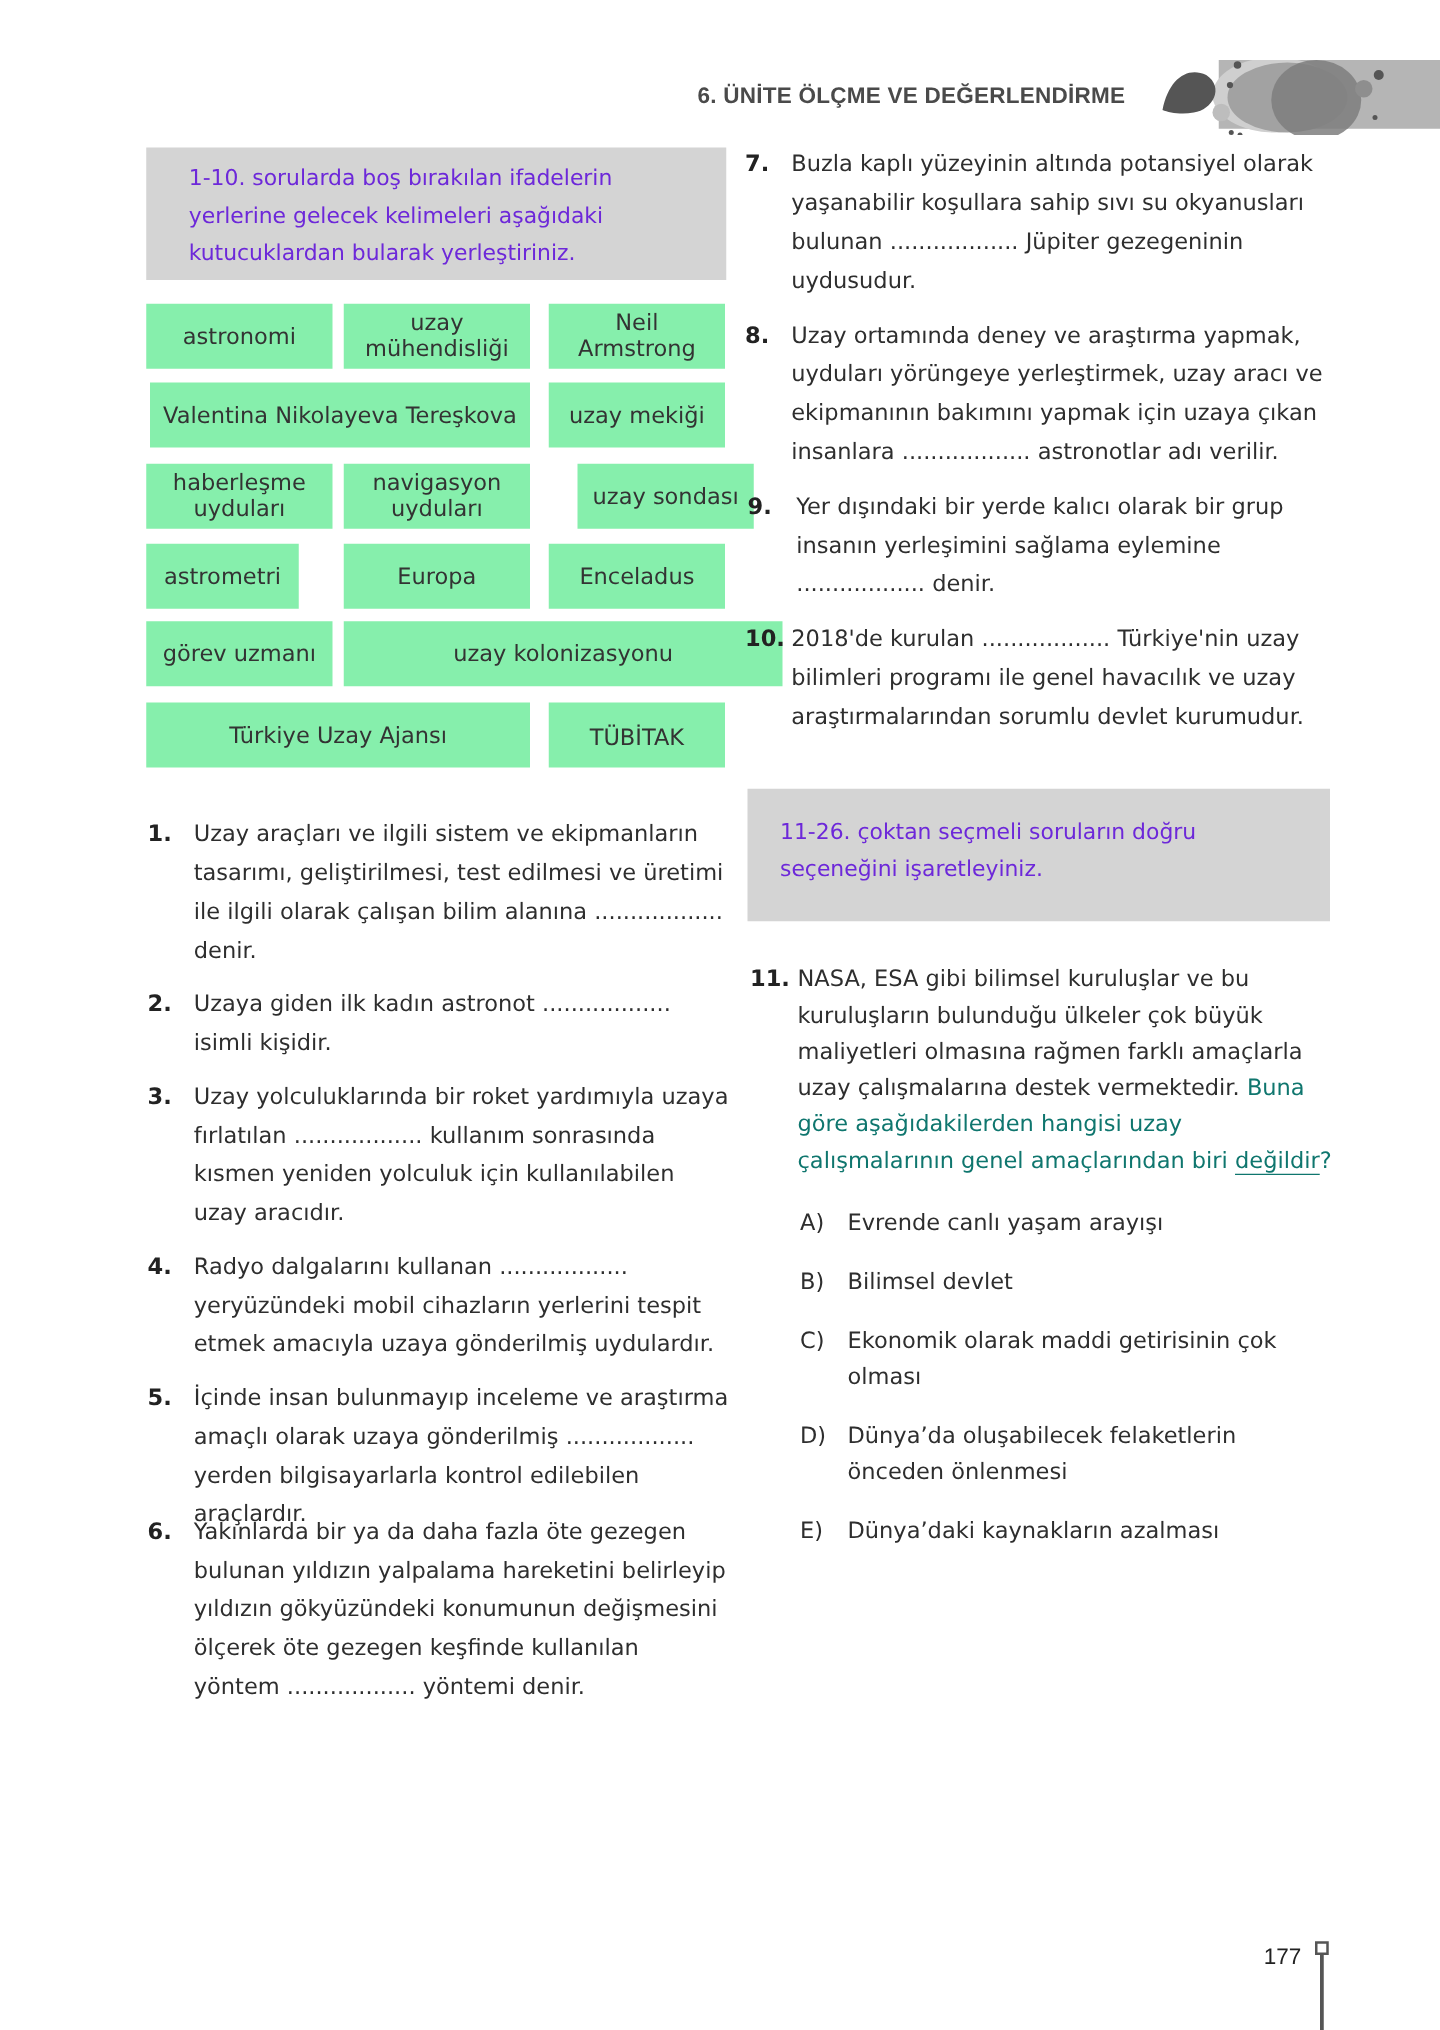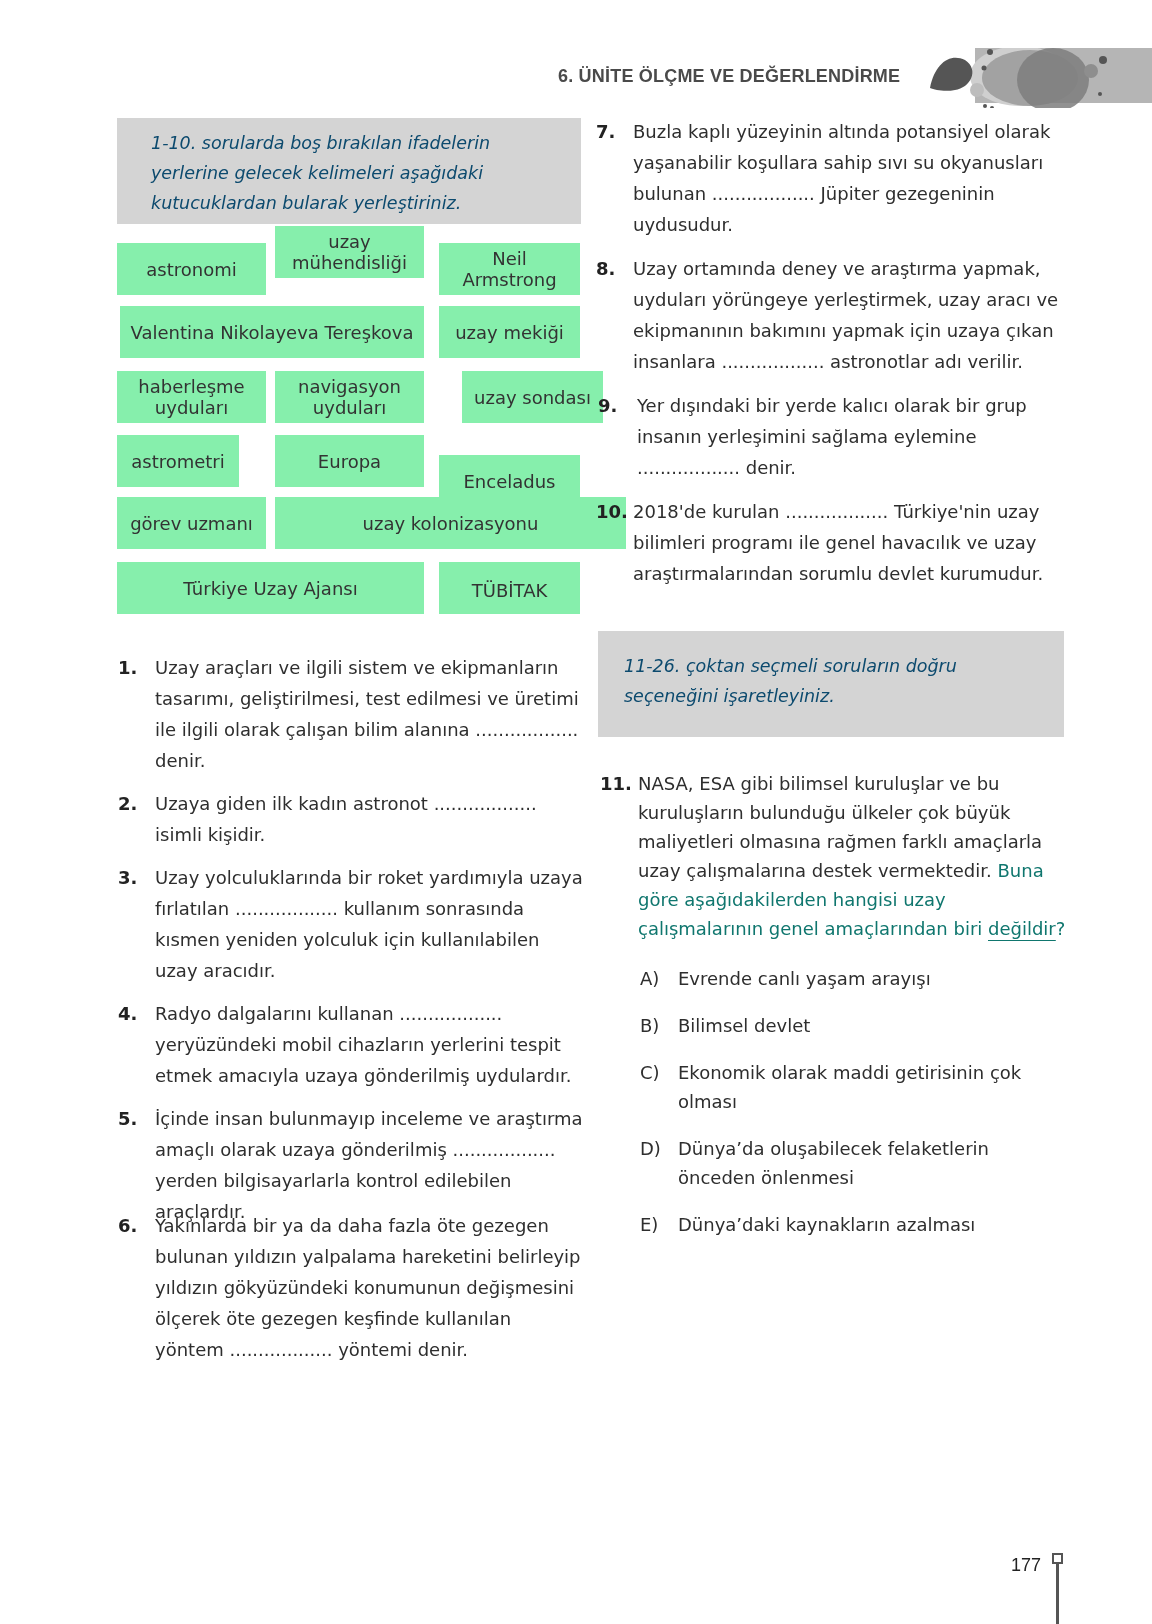--- a/index.html
+++ b/index.html
@@ -6,21 +6,21 @@
     body {
       width:1152px; height:1624px; position:relative; background:#ffffff;
       font-family:"DejaVu Sans", sans-serif; color:#2a2a2a; overflow:hidden;
     }
     .header-title {
       position:absolute; left:558px; top:66px; font-family:"Liberation Sans", sans-serif;
       font-weight:bold; font-size:18px; color:#4a4a4a; letter-spacing:0.2px;
     }
     .header-deco { position:absolute; left:925px; top:48px; width:227px; height:60px; }
     .instr-box {
-      position:absolute; background:#d4d4d4; color:#0c4a6e; font-size:17.5px; line-height:30px;font-style:italic;
+      position:absolute; background:#d4d4d4; color:#6d28d9; font-size:17.5px; line-height:30px;
     }
     .word-box {
       position:absolute; background:#86efac; display:flex; align-items:center; justify-content:center;
       text-align:center; font-size:18px; line-height:21px; color:#333;
     }
     .q { position:absolute; font-size:18px; line-height:31px; color:#2e2e2e; }
     .q .num { position:absolute; left:0; top:0; font-weight:bold; color:#222; }
     .q .txt { display:block; }
     .opt { position:absolute; font-size:18px; line-height:29px; color:#2e2e2e; }
     .opt .lbl { position:absolute; left:0; top:0; }
@@ -49,33 +49,33 @@
   <circle cx="178" cy="12" r="4" fill="#555"></circle>
   <circle cx="175" cy="46" r="2" fill="#555"></circle>
 </svg>
 
 <div class="instr-box" style="left:117px; top:118px; width:464px; height:106px; padding:10px 22px 0 34px; box-sizing:border-box;">
   <span>1-10. sorularda boş bırakılan ifadelerin yerlerine gelecek kelimeleri aşağıdaki kutucuklardan bularak yerleştiriniz.</span>
 </div>
 
 <div>
   <div class="word-box" style="left:117px; top:243px; width:149px; height:52px;">astronomi</div>
-  <div class="word-box" style="left:275px; top:226px; width:149px; height:52px; padding:0 20px; box-sizing:border-box;">uzay mühendisliği</div>
+  <div class="word-box" style="left:275px; top:243px; width:149px; height:52px; padding:0 20px; box-sizing:border-box;">uzay mühendisliği</div>
   <div class="word-box" style="left:439px; top:243px; width:141px; height:52px; padding:0 30px; box-sizing:border-box;">Neil Armstrong</div>
 
   <div class="word-box" style="left:120px; top:306px; width:304px; height:52px;">Valentina Nikolayeva Tereşkova</div>
   <div class="word-box" style="left:439px; top:306px; width:141px; height:52px;">uzay mekiği</div>
 
   <div class="word-box" style="left:117px; top:371px; width:149px; height:52px; padding:0 22px; box-sizing:border-box;">haberleşme uyduları</div>
   <div class="word-box" style="left:275px; top:371px; width:149px; height:52px; padding:0 34px; box-sizing:border-box;">navigasyon uyduları</div>
   <div class="word-box" style="left:462px; top:371px; width:141px; height:52px;">uzay sondası</div>
 
   <div class="word-box" style="left:117px; top:435px; width:122px; height:52px;">astrometri</div>
   <div class="word-box" style="left:275px; top:435px; width:149px; height:52px;">Europa</div>
-  <div class="word-box" style="left:439px; top:435px; width:141px; height:52px;margin-top:20px;">Enceladus</div>
+  <div class="word-box" style="left:439px; top:435px; width:141px; height:52px;">Enceladus</div>
 
   <div class="word-box" style="left:117px; top:497px; width:149px; height:52px;">görev uzmanı</div>
   <div class="word-box" style="left:275px; top:497px; width:351px; height:52px;">uzay kolonizasyonu</div>
 
   <div class="word-box" style="left:117px; top:562px; width:307px; height:52px;">Türkiye Uzay Ajansı</div>
   <div class="word-box" style="left:439px; top:562px; width:141px; height:52px; padding-top:4px; box-sizing:border-box;">TÜBİTAK</div>
 </div>
 
 <div class="q" style="left:118px; top:652px; width:465px;">
   <span class="num">1.</span>

